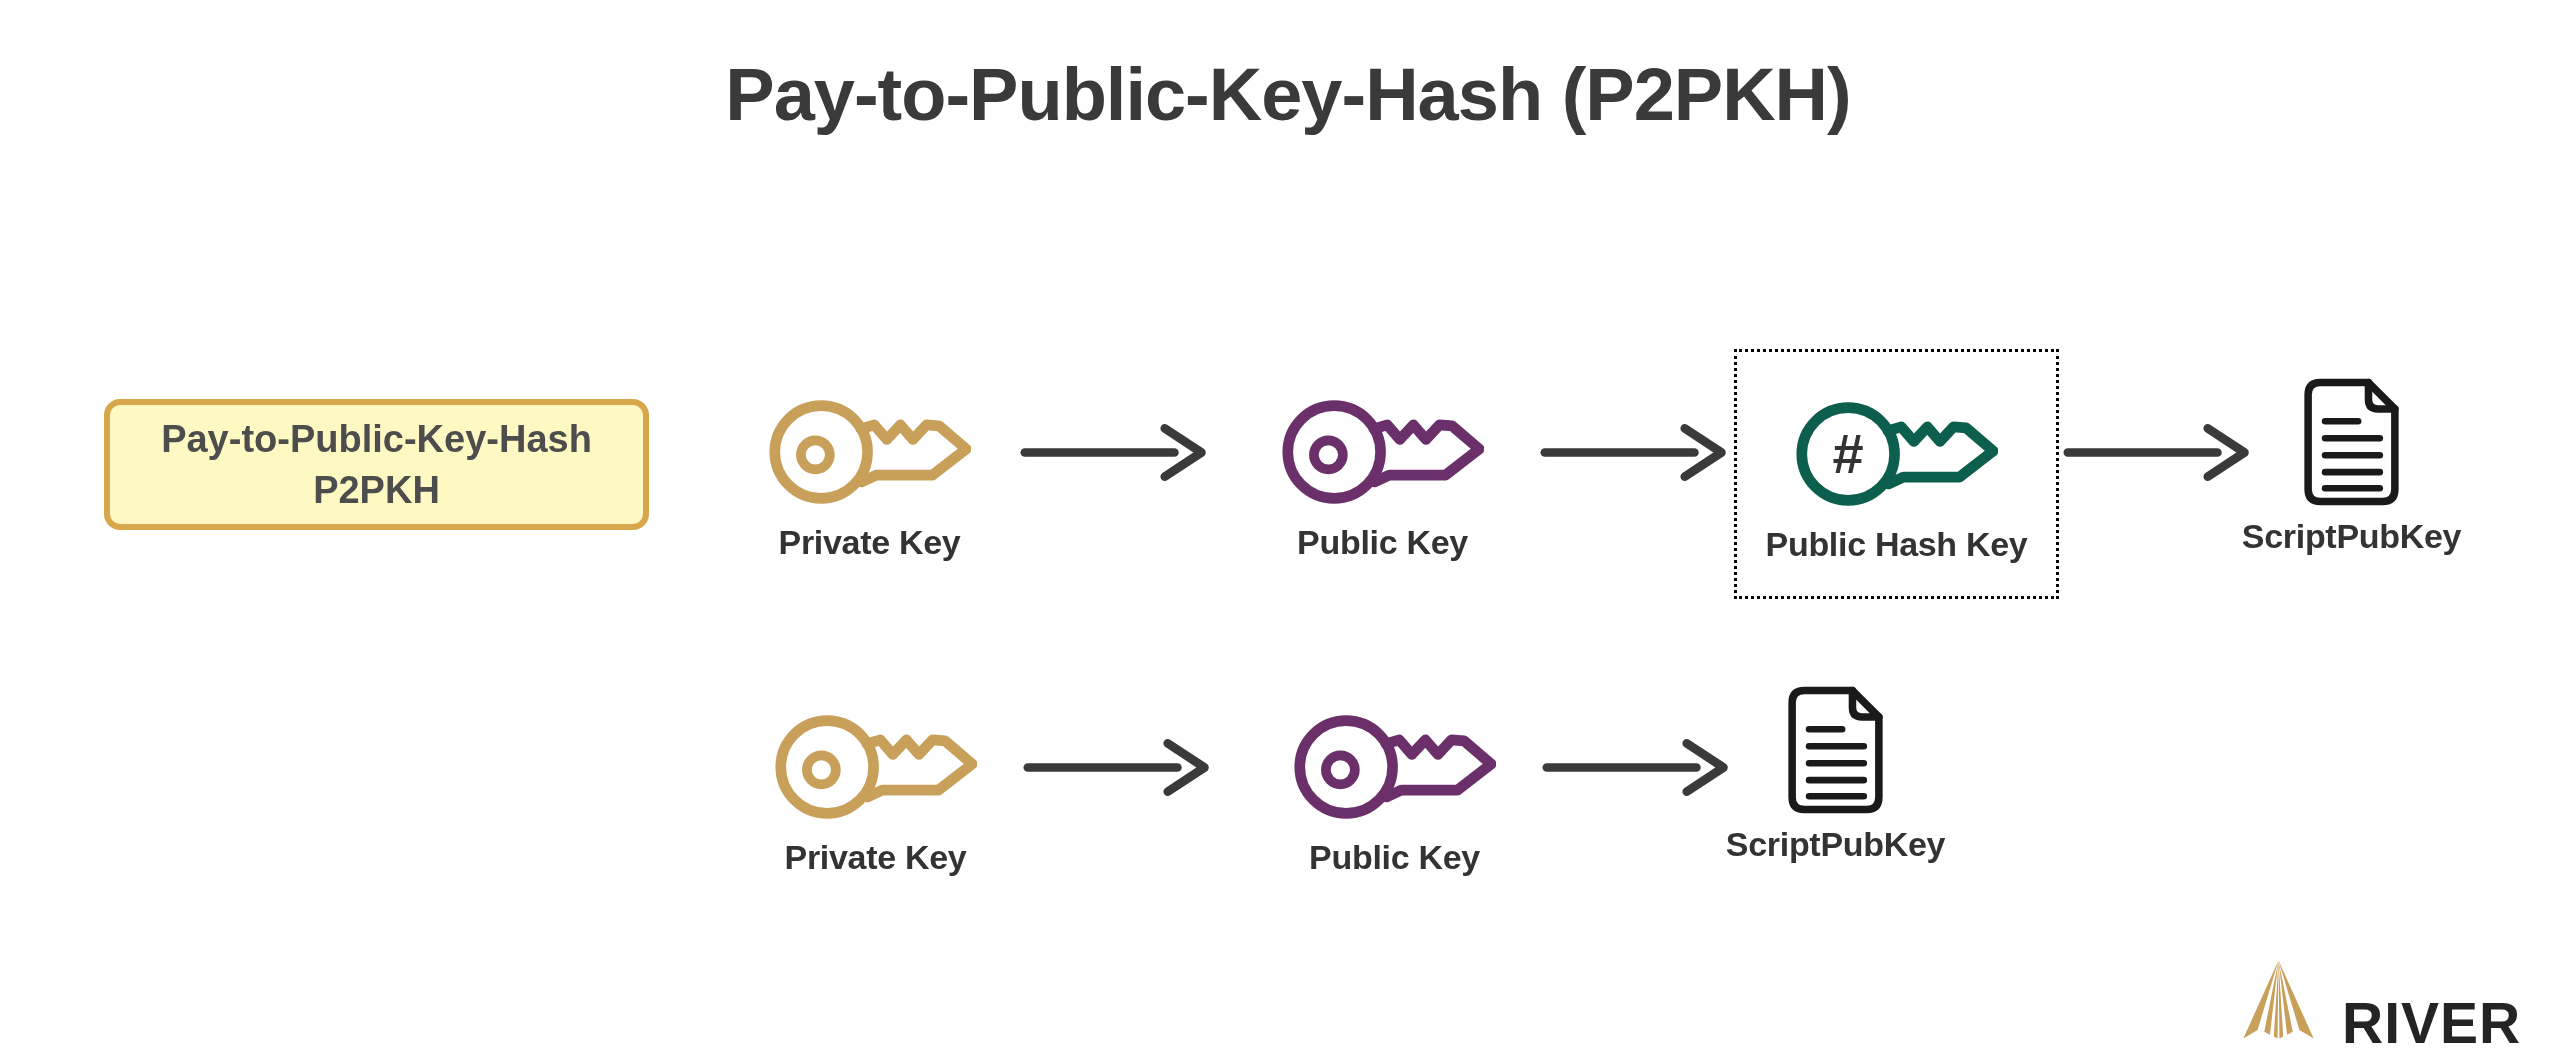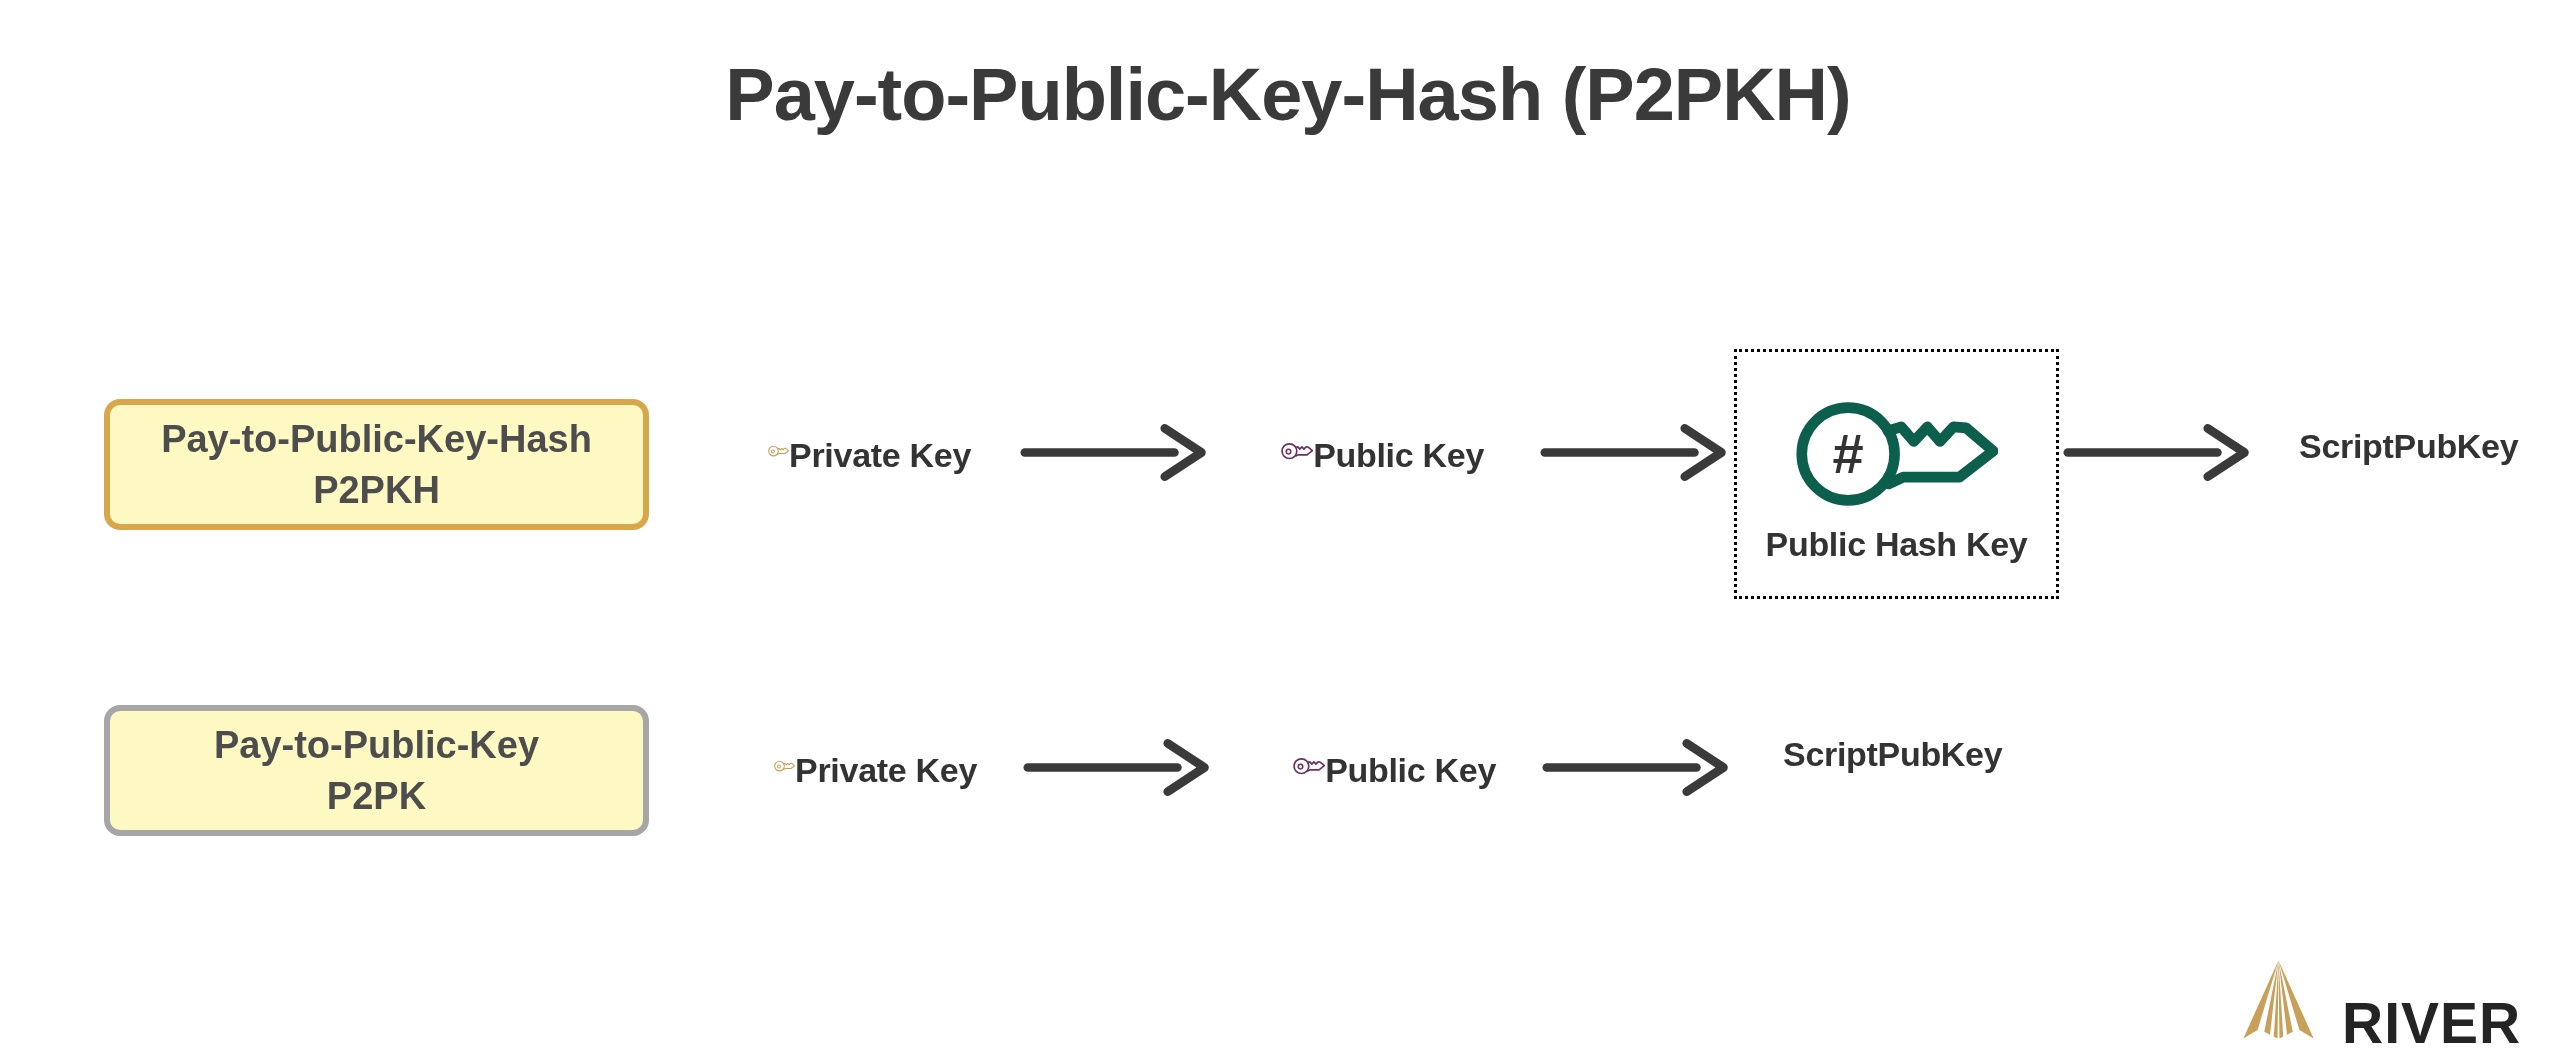--- a/index.html
+++ b/index.html
@@ -23,21 +23,21 @@
     background:#fef9c3;
     display:flex;flex-direction:column;align-items:center;justify-content:center;
     font-size:38px;font-weight:bold;color:#4d4d4d;line-height:1.32;
     text-align:center;
   }
   .box-row1{top:399px;border:6px solid #d9a74b;}
   .box-row2{top:705px;border:6px solid #a6a6a6;}
   
   .node{
     position:absolute;
-    display:flex;flex-direction:row;align-items:center;text-align:center;
+    display:flex;flex-direction:column;align-items:center;text-align:center;
   }
   .node-label{
     margin-top:9px;white-space:nowrap;
     font-size:34px;font-weight:bold;color:#333333;letter-spacing:-0.3px;
   }
   .key-svg{width:203px;height:126px;display:block;}
   .doc-svg{width:105px;height:132px;display:block;}
   .stroke-gold{stroke:#c9a05a;}
   .stroke-purple{stroke:#6b3069;}
   .stroke-teal{stroke:#0c5e4d;}
@@ -146,24 +146,20 @@
           <line x1="27" y1="66" x2="85" y2="66"></line>
           <line x1="27" y1="84" x2="85" y2="84"></line>
           <line x1="27" y1="102" x2="85" y2="102"></line>
           <line x1="27" y1="119" x2="85" y2="119"></line>
         </g>
       </g>
     </svg>
     <div class="node-label">ScriptPubKey</div>
   </div>
 
-  <div class="label-box box-row2">
-    <span>Pay-to-Public-Key</span>
-    <span>P2PK</span>
-  </div>
 
   <div class="node" style="left:774px;top:703px;width:203px;">
     <svg class="key-svg" viewBox="0 0 210 130">
       <g class="stroke-gold" fill="none" stroke-width="11" stroke-linecap="round" stroke-linejoin="round">
         <circle cx="55" cy="66" r="48"></circle>
         <circle cx="49" cy="69" r="15" stroke-width="10"></circle>
         <path d="M 96 42 L 110 38 L 123 53 L 137 38 L 150 53 L 164 38 L 177 39 L 205 63 L 170 90 L 112 90 L 97 97"></path>
       </g>
     </svg>
     <div class="node-label">Private Key</div>

